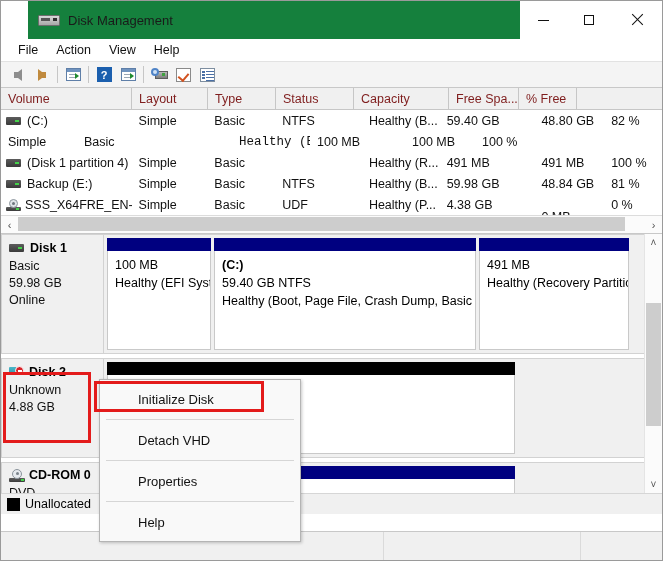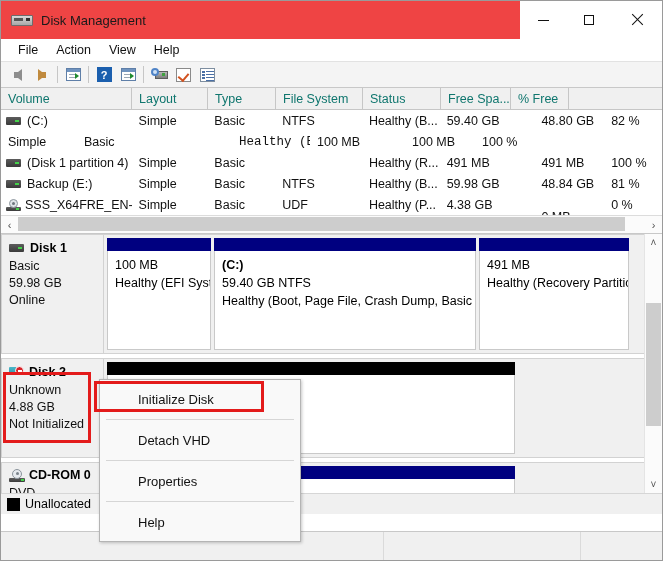--- a/index.html
+++ b/index.html
@@ -5,21 +5,21 @@
   html,body{margin:0;padding:0;}
   body{
     width:663px;height:561px;overflow:hidden;
     font-family:"Liberation Sans", sans-serif;
     font-size:12px;color:#000;background:#ffffff;
   }
   .app{position:relative;width:663px;height:561px;background:#ffffff;
        border:1px solid #9a9a9a;box-sizing:border-box;}
 
   
-  .titlebar{height:38px;display:flex;align-items:center;background:#ef4444;}
+  .titlebar{height:38px;display:flex;align-items:center;background:#15803d;margin-left:27px;}
   .title-icon{width:22px;height:16px;margin-left:10px;margin-right:8px;position:relative;flex:none;}
   .title-icon .body{position:absolute;left:0;top:3px;width:22px;height:11px;
       background:linear-gradient(#d8d8d8,#a8a8a8);border:1px solid #6d6d6d;border-radius:1px;box-sizing:border-box;}
   .title-icon .slot{position:absolute;left:3px;top:6px;width:9px;height:3px;background:#555;}
   .title-icon .led{position:absolute;left:15px;top:6px;width:4px;height:3px;background:#2f2f2f;}
   .title-text{font-size:13px;color:#1a1a1a;}
   .win-btns{margin-left:auto;display:flex;height:38px;}
   .win-btn{width:46px;height:38px;display:flex;align-items:center;justify-content:center;
       font-size:13px;color:#111;background:#fff;}
   .win-btn.close{width:50px;}
@@ -64,21 +64,21 @@
   .list-ico .r{position:absolute;left:5px;top:2px;width:8px;height:1px;background:#4a6fa5;
       box-shadow:0 3px 0 #4a6fa5, 0 6px 0 #4a6fa5, 0 9px 0 #4a6fa5;}
   .list-ico .b{position:absolute;left:1px;top:2px;width:3px;height:2px;background:#4a6fa5;
       box-shadow:0 3px 0 #4a6fa5, 0 6px 0 #4a6fa5;}
 
   
   .vol-pane{position:relative;height:145px;background:#fff;border-bottom:1px solid #c8c8c8;}
   .vol-header{display:flex;height:21px;background:#f0f0f0;border-bottom:1px solid #c6c6c6;}
   .vol-header .hc{
       border-right:1px solid #c6c6c6;box-sizing:border-box;
-      display:flex;align-items:center;padding-left:7px;font-size:12.5px;color:#0f766e;background:#f0f0f0;}
+      display:flex;align-items:center;padding-left:7px;font-size:12.5px;color:#7f1d1d;background:#f0f0f0;}
   .vol-body{background:#fff;}
   .vol-row{display:flex;height:21px;align-items:center;}
   .vol-row .c{box-sizing:border-box;padding-left:7px;font-size:12.5px;color:#111;white-space:nowrap;overflow:hidden;}
   .vol-row .c.first{display:flex;align-items:center;padding-left:5px;}
   .hd-ico{width:15px;height:10px;flex:none;margin-right:6px;position:relative;}
   .hd-ico .bd{position:absolute;left:0;top:1px;width:15px;height:8px;
       background:linear-gradient(#5c5c5c,#3a3a3a);border-radius:1px;}
   .hd-ico .g{position:absolute;right:2px;top:4px;width:4px;height:2px;background:#44d24a;}
   .cd-ico{width:15px;height:12px;flex:none;margin-right:4px;position:relative;}
   .cd-ico .disc{position:absolute;left:3px;top:0;width:9px;height:9px;border-radius:50%;
@@ -234,22 +234,22 @@
           <span class="r"></span>
         </span>
     </div>
   </div>
 
   <div class="vol-pane">
     <div class="vol-header" id="vol-header">
         <div class="hc" style="width: 131px;">Volume</div>
         <div class="hc" style="width: 76px;">Layout</div>
         <div class="hc" style="width: 68px;">Type</div>
-        <div class="hc" style="width: 87px;">File System</div>
         <div class="hc" style="width: 78px;">Status</div>
+        <div class="hc" style="width: 95px;">Capacity</div>
         <div class="hc" style="width: 70px;">Free Spa...</div>
         <div class="hc" style="width: 58px;">% Free</div>
       </div>
     <div class="vol-body" id="vol-body">
         <div class="vol-row">
           <div class="c first" style="width: 131px;">
             <span class="hd-ico">
               <span class="bd"></span>
               <span class="g"></span>
             </span>
@@ -376,21 +376,20 @@
           <div class="disk-info">
             <div class="dhdr">
               <span class="disk2-ico">
                 <span class="bd"></span>
                 <span class="err"></span>
               </span>
               <span>Disk 2</span>
             </div>
             <div class="line">Unknown</div>
             <div class="line">4.88 GB</div>
-            <div class="line">Not Initialized</div>
           </div>
           <div class="disk-parts">
             <div class="part" style="width: 408px;">
               <div class="bar" style="background: rgb(0, 0, 0);"></div>
               <div class="box"></div>
             </div>
           </div>
         </div>
         <div class="disk-row cd">
           <div class="disk-info cdinfo">

